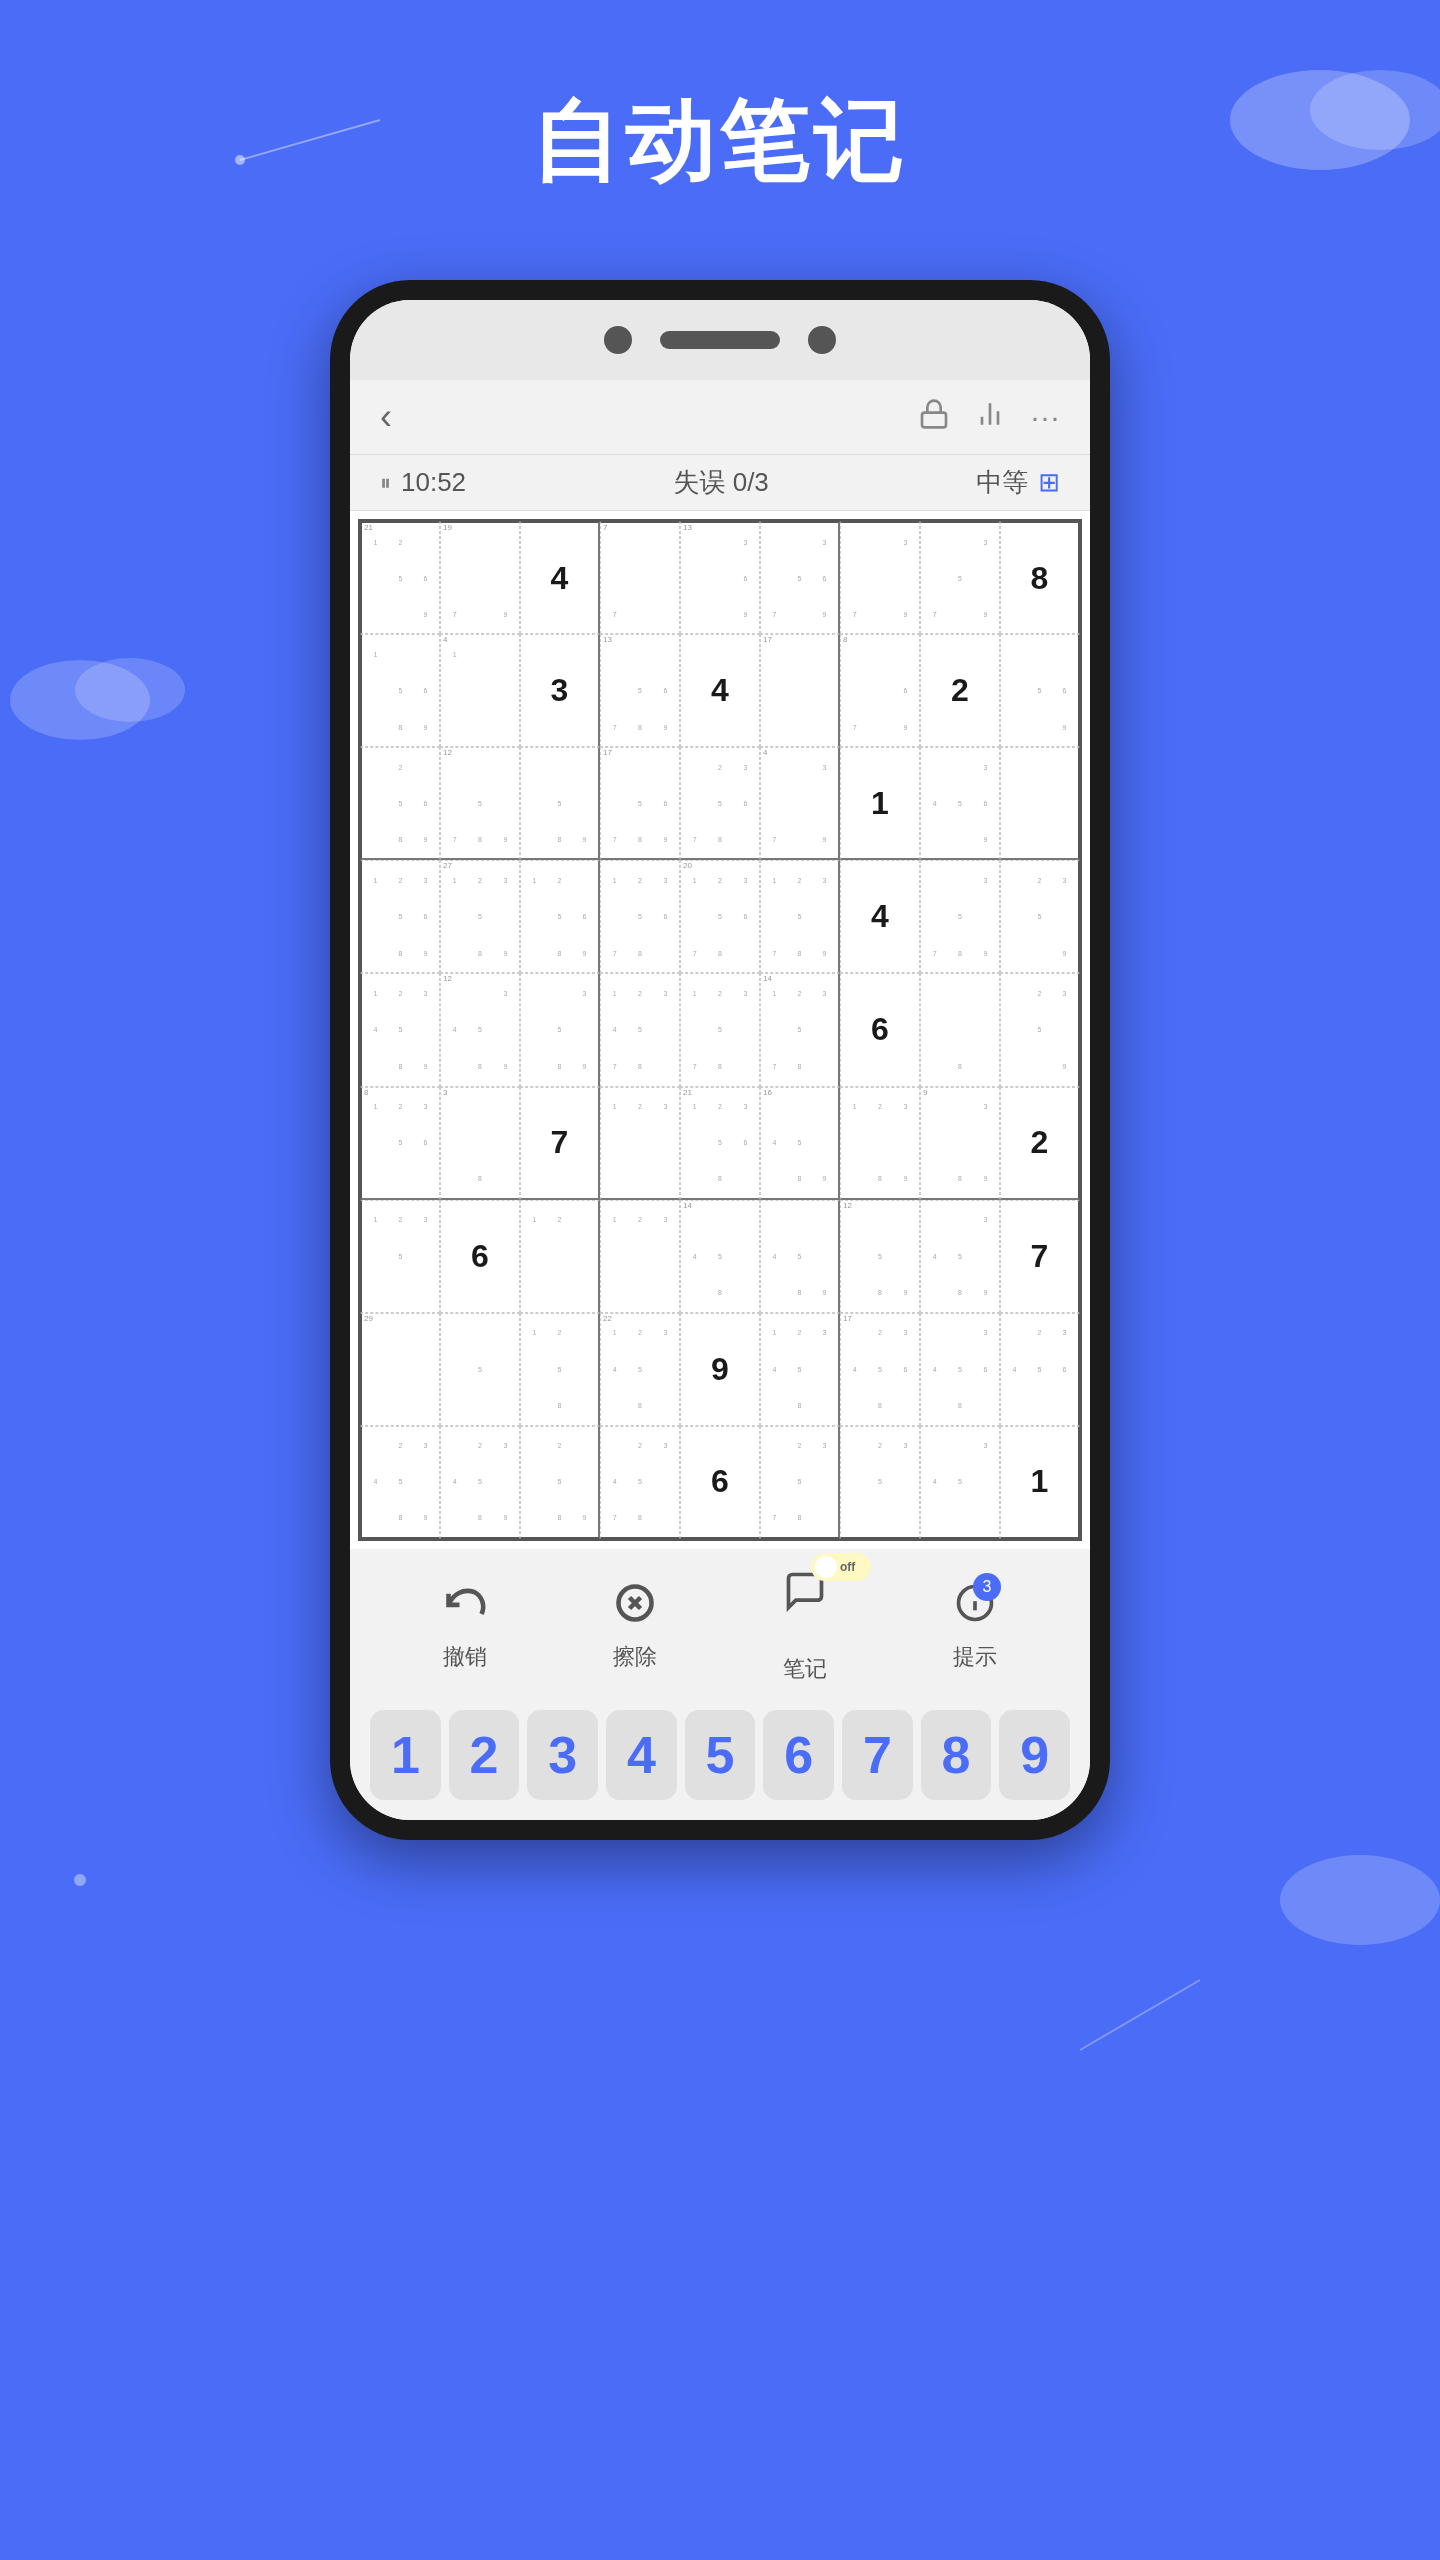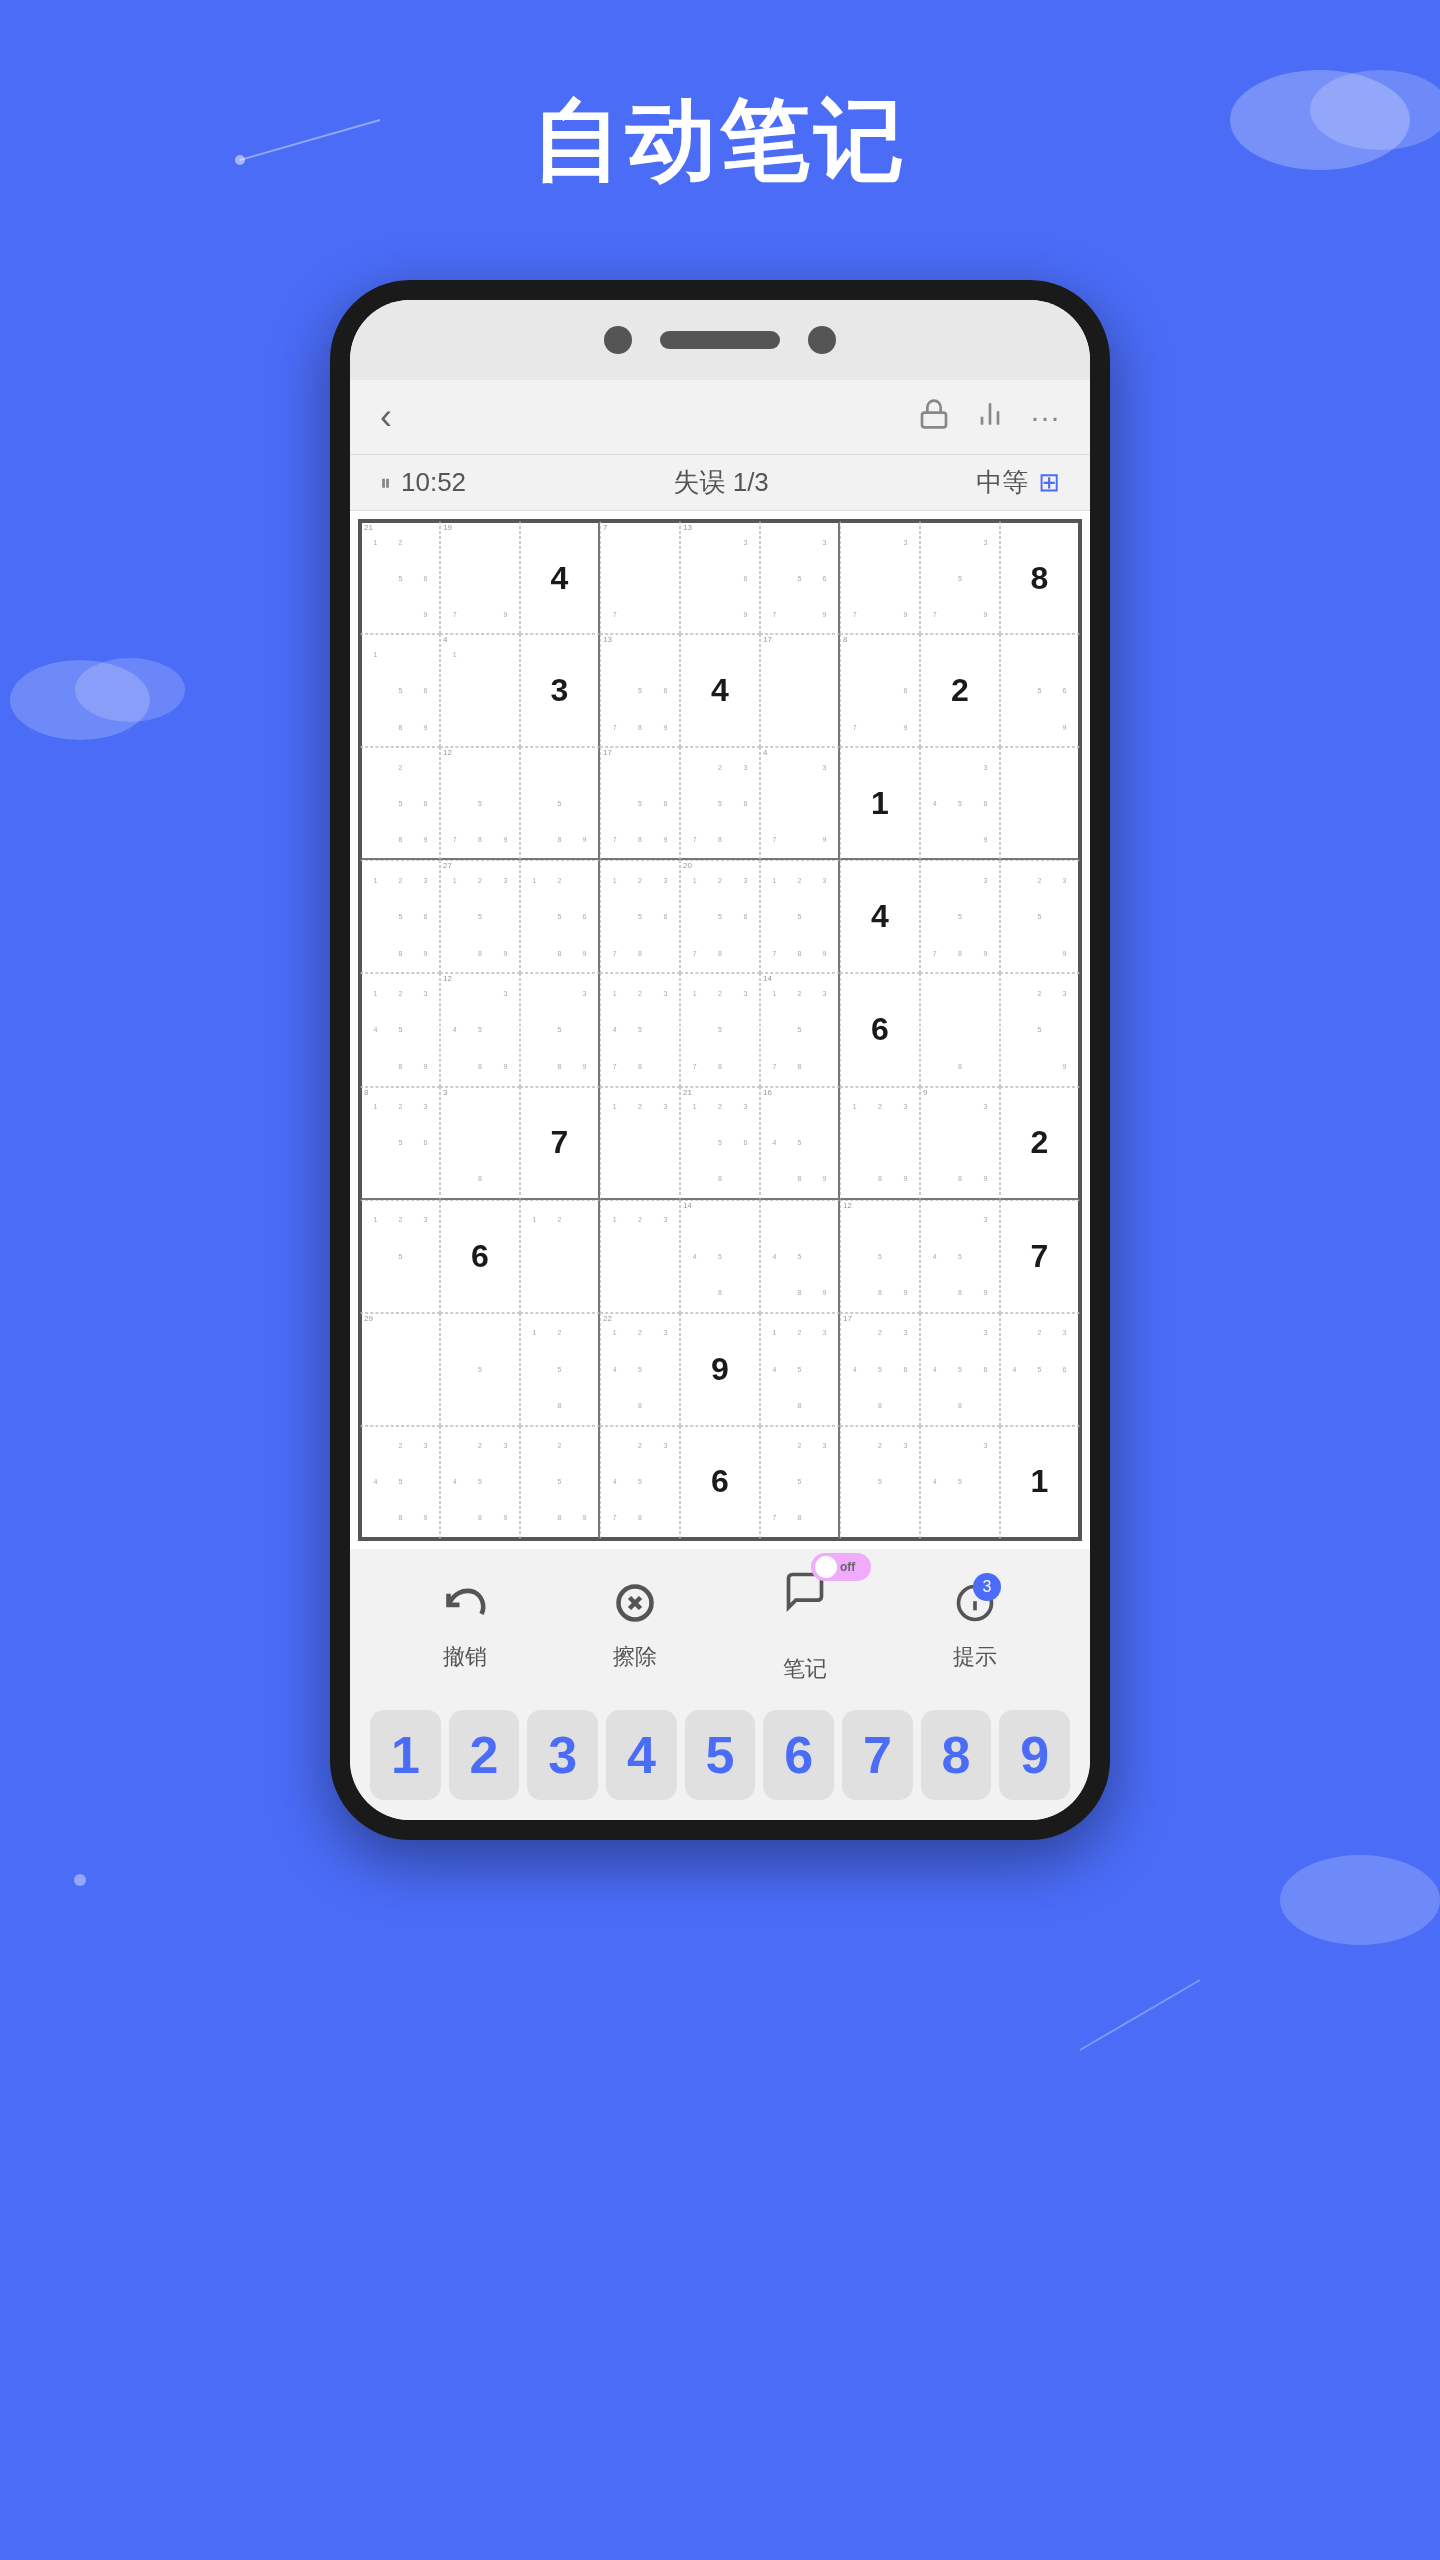--- a/index.html
+++ b/index.html
@@ -284,21 +284,21 @@
         </span>
         <span class="header-icon">···</span>
       </div>
     </div>
 
     <div class="game-info">
       <div class="timer">
         <span style="font-size:22px;color:#888;">⏸</span>
         <span>10:52</span>
       </div>
-      <div class="error-count">失误 1/3</div>
+      <div class="error-count">失误 0/3</div>
       <div class="difficulty">
         <span>中等</span>
         <span style="font-size:26px;color:#4a6cf7;">⊞</span>
       </div>
     </div>
 
     <div class="sudoku-container">
       <div id="sudoku-grid" class="sudoku-grid" style="
         display: grid;
         grid-template-columns: repeat(9, 1fr);
@@ -1228,21 +1228,21 @@
       </div>
 
       <div class="tool-notes-wrapper">
         <div style="position:relative;display:inline-block;">
           <span class="tool-icon">
             <svg width="44" height="44" viewBox="0 0 24 24" fill="none" stroke="#555" stroke-width="2">
               <path d="M21 15a2 2 0 0 1-2 2H7l-4 4V5a2 2 0 0 1 2-2h14a2 2 0 0 1 2 2z"></path>
             </svg>
           </span>
           
-          <div style="position:absolute;top:-16px;right:-44px;background:#f0abfc;border-radius:20px;width:60px;height:28px;display:flex;align-items:center;padding:3px 4px;gap:3px;">
+          <div style="position:absolute;top:-16px;right:-44px;background:#fef9c3;border-radius:20px;width:60px;height:28px;display:flex;align-items:center;padding:3px 4px;gap:3px;">
             <div style="width:22px;height:22px;background:white;border-radius:50%;flex-shrink:0;"></div>
             <span style="font-size:12px;color:#666;font-weight:bold;">off</span>
           </div>
         </div>
         <span class="tool-label" style="margin-top:24px;">笔记</span>
       </div>
 
       <div class="tool-item" style="position:relative;">
         <span class="tool-icon">
           <svg width="44" height="44" viewBox="0 0 24 24" fill="none" stroke="#555" stroke-width="2">

